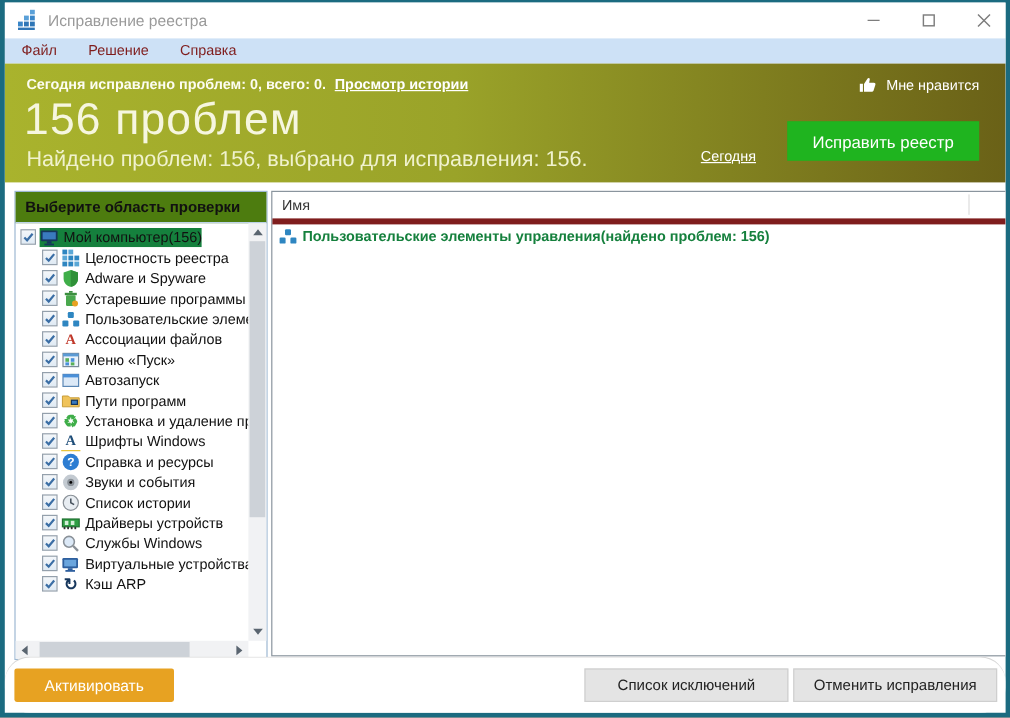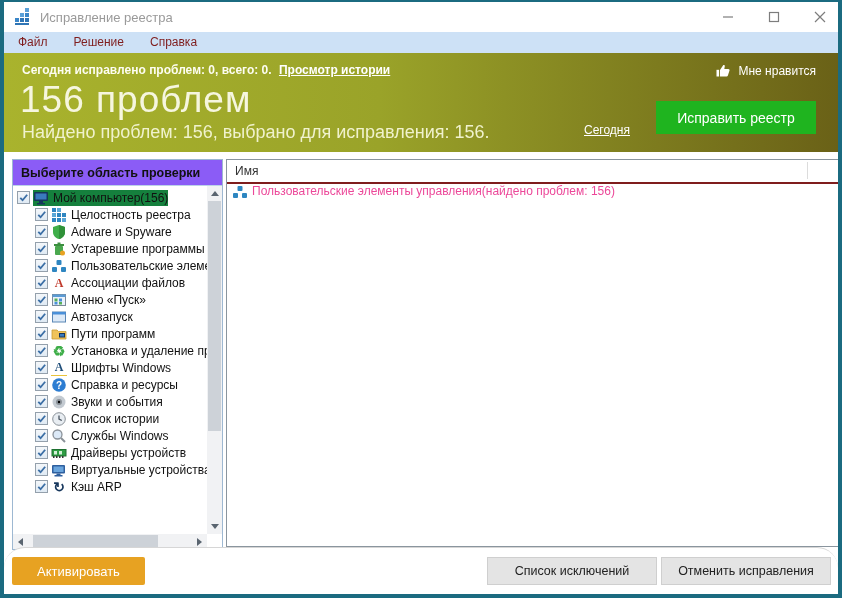--- a/index.html
+++ b/index.html
@@ -21,21 +21,21 @@
   .h-line1{position:absolute;left:18px;top:10px;font-size:12px;font-weight:bold;color:#fdfdf2;}
   .h-history{color:#ffffff;text-decoration:underline;cursor:pointer;margin-left:4px;}
   .h-big{position:absolute;left:16px;top:26px;font-size:37px;color:#f6f6df;letter-spacing:1px;}
   .h-line3{position:absolute;left:18px;bottom:9px;font-size:18px;color:#f0f2cd;}
   .h-like{position:absolute;right:22px;top:10px;font-size:12px;color:#ffffff;display:flex;align-items:center;gap:7px;}
   .h-restart{position:absolute;right:208px;top:70px;font-size:12px;color:#ffffff;text-decoration:underline;cursor:pointer;}
   .fixbtn{position:absolute;right:22px;top:48px;width:160px;height:33px;background:#1fb41f;border:none;color:#fff;
     font-size:14px;font-family:"Liberation Sans",sans-serif;cursor:pointer;}
   
   .sidebar{position:absolute;left:8px;top:157px;width:211px;height:391px;border:1px solid #9db8d2;box-sizing:border-box;background:#fff;}
-  .sb-header{height:25px;background:#8b5cf6;border-bottom:1px solid #bcd3e8;display:flex;align-items:center;
+  .sb-header{height:25px;background:#4d7c0f;border-bottom:1px solid #bcd3e8;display:flex;align-items:center;
     font-size:12.5px;font-weight:bold;color:#111;padding-left:8px;}
   .tree{position:absolute;left:0;top:26px;right:15px;bottom:15px;overflow:hidden;padding-top:3px;}
   .trow{display:flex;align-items:center;height:17px;white-space:nowrap;overflow:hidden;padding-left:4px;}
   .trow.child{padding-left:22px;}
   .cb{flex:0 0 13px;width:13px;height:13px;box-sizing:border-box;border:1px solid #94a0ac;background:linear-gradient(#f4f7fa,#dfeaf4);
     display:inline-flex;align-items:center;justify-content:center;margin-right:3px;}
   .ti{flex:0 0 16px;width:16px;height:16px;margin-right:4px;display:inline-flex;align-items:center;justify-content:center;
     font-size:12px;font-weight:bold;line-height:16px;}
   .tlabel{font-size:12px;color:#111;}
   .sel-bg{background:#15803d;}
@@ -45,24 +45,24 @@
   .sarrow{position:absolute;left:0;width:15px;height:15px;display:flex;align-items:center;justify-content:center;}
   .hscroll{position:absolute;left:0;bottom:0;right:15px;height:15px;background:#f1f2f4;}
   .hthumb{position:absolute;top:1px;bottom:1px;left:20px;width:125px;background:#cdd2d8;}
   .harrow{position:absolute;top:0;width:15px;height:15px;display:flex;align-items:center;justify-content:center;}
   .tri{width:0;height:0;}
   .tri-up{border-left:4px solid transparent;border-right:4px solid transparent;border-bottom:5px solid #5a6570;}
   .tri-down{border-left:4px solid transparent;border-right:4px solid transparent;border-top:5px solid #5a6570;}
   .tri-left{border-top:4px solid transparent;border-bottom:4px solid transparent;border-right:5px solid #5a6570;}
   .tri-right{border-top:4px solid transparent;border-bottom:4px solid transparent;border-left:5px solid #5a6570;}
   .mainpanel{position:absolute;left:222px;top:157px;width:613px;height:388px;border:1px solid #8a959e;box-sizing:border-box;background:#fff;}
-  .mp-header{position:relative;height:22px;border-bottom:2px solid #7f1d1d;display:flex;align-items:center;text-align:center;}
+  .mp-header{position:relative;height:22px;border-bottom:5px solid #7f1d1d;display:flex;align-items:center;text-align:center;}
   .mp-header .coltitle{font-size:12px;color:#333;padding-left:8px;}
   .colsep{position:absolute;right:30px;top:2px;height:17px;width:1px;background:#dcdcdc;}
-  .mp-row{display:flex;height:20px;padding-left:5px;font-size:12px;color:#ec4899;}
+  .mp-row{display:flex;align-items:center;height:20px;padding-left:5px;font-size:12px;color:#15803d;font-weight:bold;}
   .mp-row .ti{margin-right:4px;}
   
   .footer{position:absolute;left:0;right:0;bottom:0;height:46px;background:#ffffff;border-top:1px solid #d6d6d6;border-radius:21px;}
   .activate{position:absolute;left:8px;top:9px;width:133px;height:28px;background:#e7a222;border:none;border-radius:2px;
     color:#fff;font-size:13px;font-family:"Liberation Sans",sans-serif;cursor:pointer;}
   .graybtn{position:absolute;top:9px;height:28px;background:#e4e4e4;border:1px solid #cfcfcf;color:#222;
     font-size:12.5px;font-family:"Liberation Sans",sans-serif;cursor:pointer;}
   .btn-exceptions{right:181px;width:170px;}
   .btn-undo{right:7px;width:170px;}
 </style>
@@ -347,45 +347,45 @@
       </div>
 
       <div class="trow child">
         <span class="cb">
             <svg width="11" height="11" viewBox="0 0 12 12">
               <path d="M2.5 6.5 L5 9 L10 3" stroke="#3b6ea5" stroke-width="2" fill="none"></path>
             </svg>
           </span>
         <span class="ti">
             <svg width="16" height="16" viewBox="0 0 16 16">
-              <circle cx="6.5" cy="6.5" r="4.5" fill="#dce9f7" stroke="#8a9198" stroke-width="1.3"></circle>
-              <line x1="10" y1="10" x2="14" y2="14" stroke="#8a9198" stroke-width="2"></line>
-            </svg>
-          </span>
-        <span class="tlabel">Службы Windows</span>
-      </div>
-
-      <div class="trow child">
-        <span class="cb">
-            <svg width="11" height="11" viewBox="0 0 12 12">
-              <path d="M2.5 6.5 L5 9 L10 3" stroke="#3b6ea5" stroke-width="2" fill="none"></path>
-            </svg>
-          </span>
-        <span class="ti">
-            <svg width="16" height="16" viewBox="0 0 16 16">
               <rect x="1" y="4.5" width="14" height="6.5" fill="#2f9e44" stroke="#1e7030"></rect>
               <rect x="3" y="6" width="3" height="3.5" fill="#d4f0d8"></rect>
               <rect x="8" y="6" width="3" height="3.5" fill="#d4f0d8"></rect>
               <rect x="2" y="11" width="1.5" height="2" fill="#333"></rect>
               <rect x="5" y="11" width="1.5" height="2" fill="#333"></rect>
               <rect x="8" y="11" width="1.5" height="2" fill="#333"></rect>
               <rect x="11" y="11" width="1.5" height="2" fill="#333"></rect>
             </svg>
           </span>
         <span class="tlabel">Драйверы устройств</span>
+      </div>
+
+      <div class="trow child">
+        <span class="cb">
+            <svg width="11" height="11" viewBox="0 0 12 12">
+              <path d="M2.5 6.5 L5 9 L10 3" stroke="#3b6ea5" stroke-width="2" fill="none"></path>
+            </svg>
+          </span>
+        <span class="ti">
+            <svg width="16" height="16" viewBox="0 0 16 16">
+              <circle cx="6.5" cy="6.5" r="4.5" fill="#dce9f7" stroke="#8a9198" stroke-width="1.3"></circle>
+              <line x1="10" y1="10" x2="14" y2="14" stroke="#8a9198" stroke-width="2"></line>
+            </svg>
+          </span>
+        <span class="tlabel">Службы Windows</span>
       </div>
 
       <div class="trow child">
         <span class="cb">
             <svg width="11" height="11" viewBox="0 0 12 12">
               <path d="M2.5 6.5 L5 9 L10 3" stroke="#3b6ea5" stroke-width="2" fill="none"></path>
             </svg>
           </span>
         <span class="ti">
             <svg width="16" height="16" viewBox="0 0 16 16">

